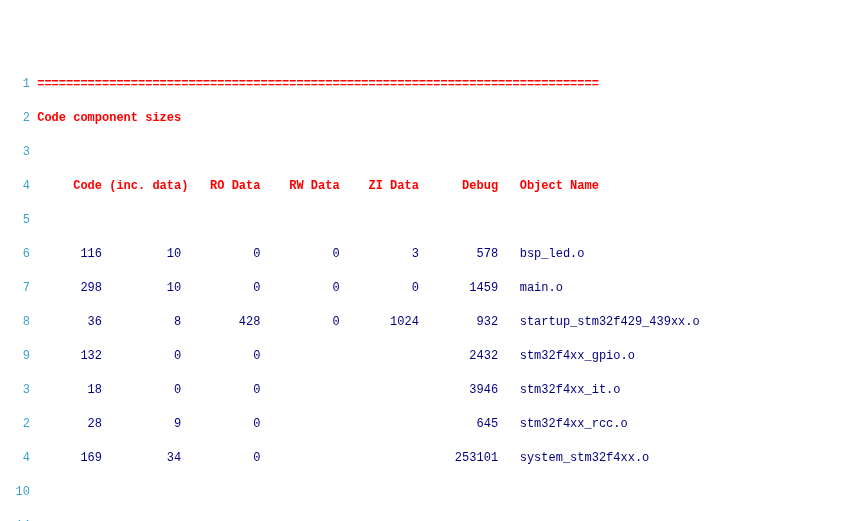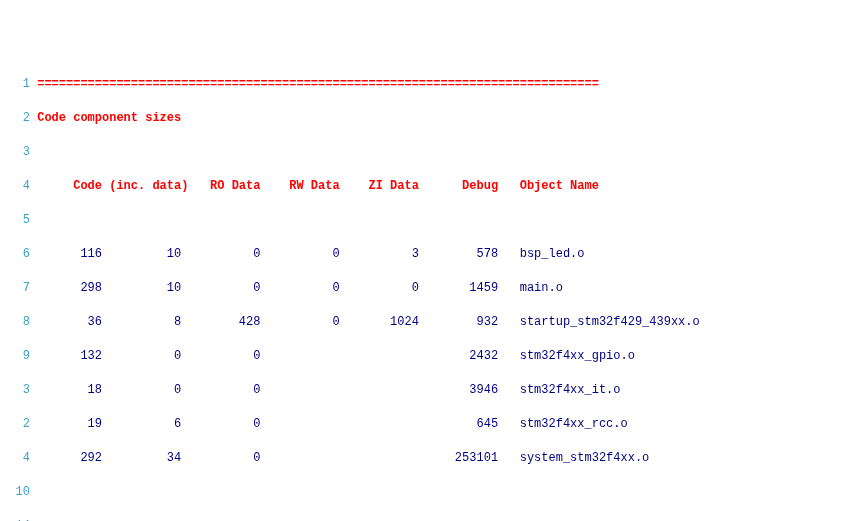--- a/index.html
+++ b/index.html
@@ -32,22 +32,22 @@
 <span class="line"><span class="lineno"> 1</span><span class="b red"> ==============================================================================</span></span>
 <span class="line"><span class="lineno"> 2</span><span class="b red"> Code component sizes</span></span>
 <span class="line"><span class="lineno"> 3</span></span>
 <span class="line"><span class="lineno"> 4</span><span class="b red">      Code (inc. data)   RO Data    RW Data    ZI Data      Debug   Object Name</span></span>
 <span class="line"><span class="lineno"> 5</span></span>
 <span class="line"><span class="lineno"> 6</span><span>       116         10          0          0          3        578   bsp_led.o</span></span>
 <span class="line"><span class="lineno"> 7</span><span>       298         10          0          0          0       1459   main.o</span></span>
 <span class="line"><span class="lineno"> 8</span><span>        36          8        428          0       1024        932   startup_stm32f429_439xx.o</span></span>
 <span class="line"><span class="lineno"> 9</span><span>       132          0          0                             2432   stm32f4xx_gpio.o</span></span>
 <span class="line"><span class="lineno">3</span><span>        18          0          0                             3946   stm32f4xx_it.o</span></span>
-<span class="line"><span class="lineno">2</span><span>        19          6          0                              645   stm32f4xx_rcc.o</span></span>
-<span class="line"><span class="lineno">4</span><span>       292         34          0                           253101   system_stm32f4xx.o</span></span>
+<span class="line"><span class="lineno">2</span><span>        28          9          0                              645   stm32f4xx_rcc.o</span></span>
+<span class="line"><span class="lineno">4</span><span>       169         34          0                           253101   system_stm32f4xx.o</span></span>
 <span class="line"><span class="lineno">10</span></span>
 <span class="line"><span class="lineno">14</span><span>    ----------------------------------------------------------------------</span></span>
 
 
 
 
 
 
 
 

